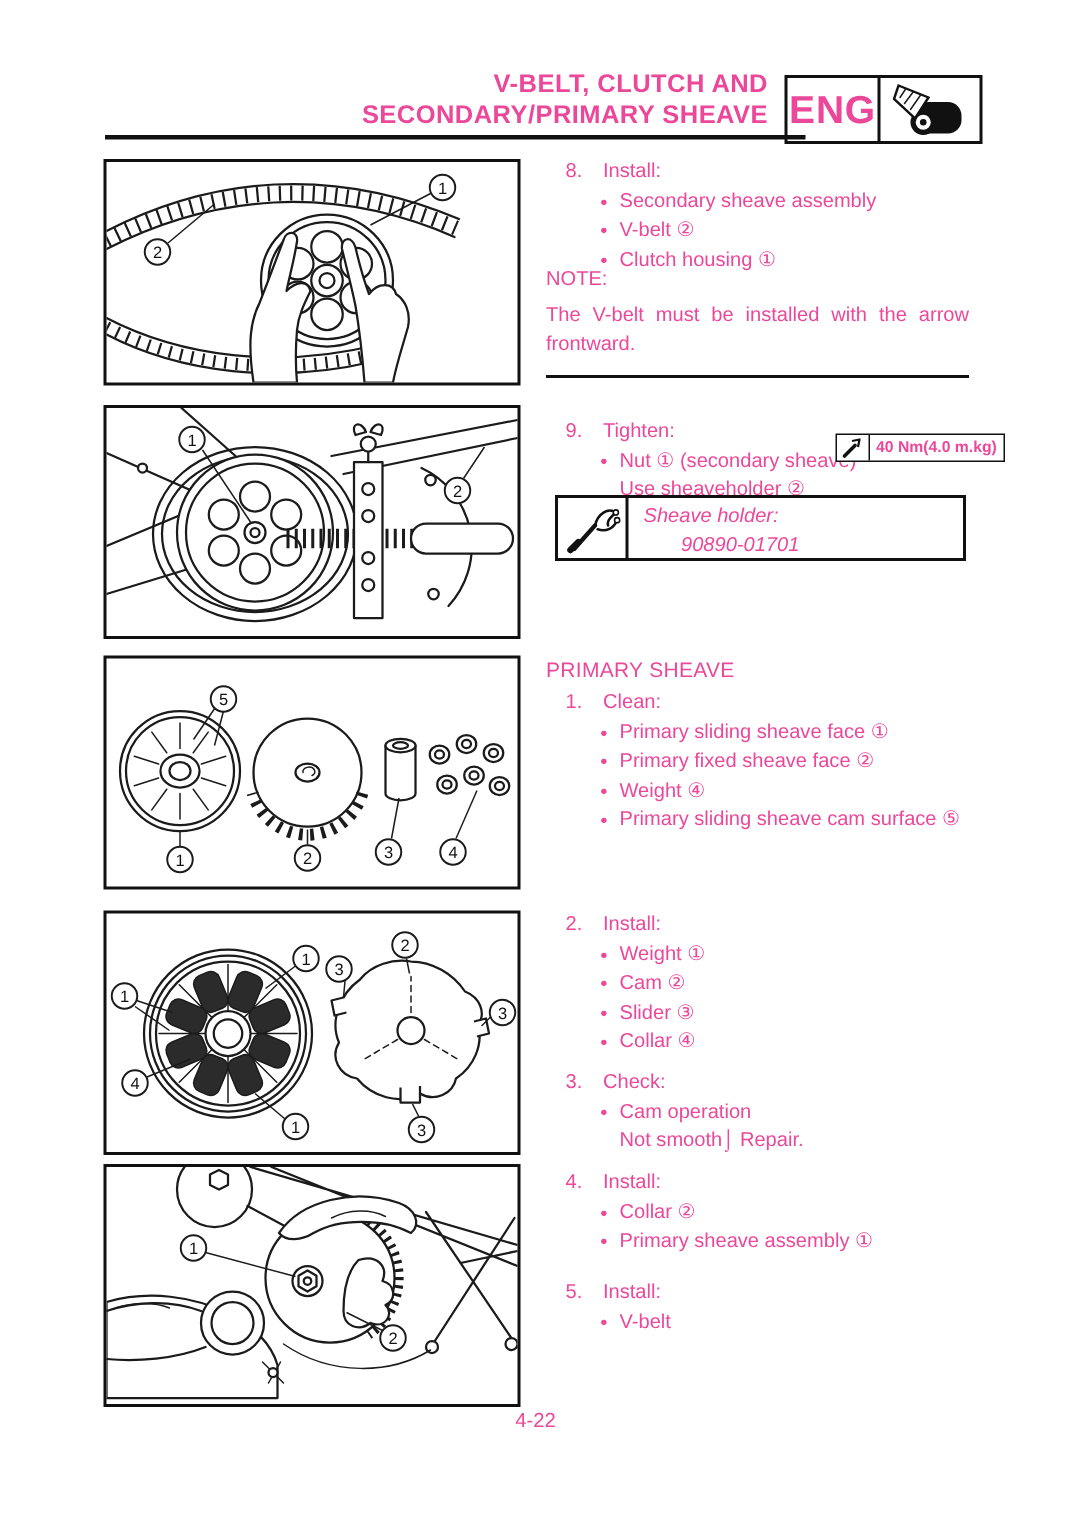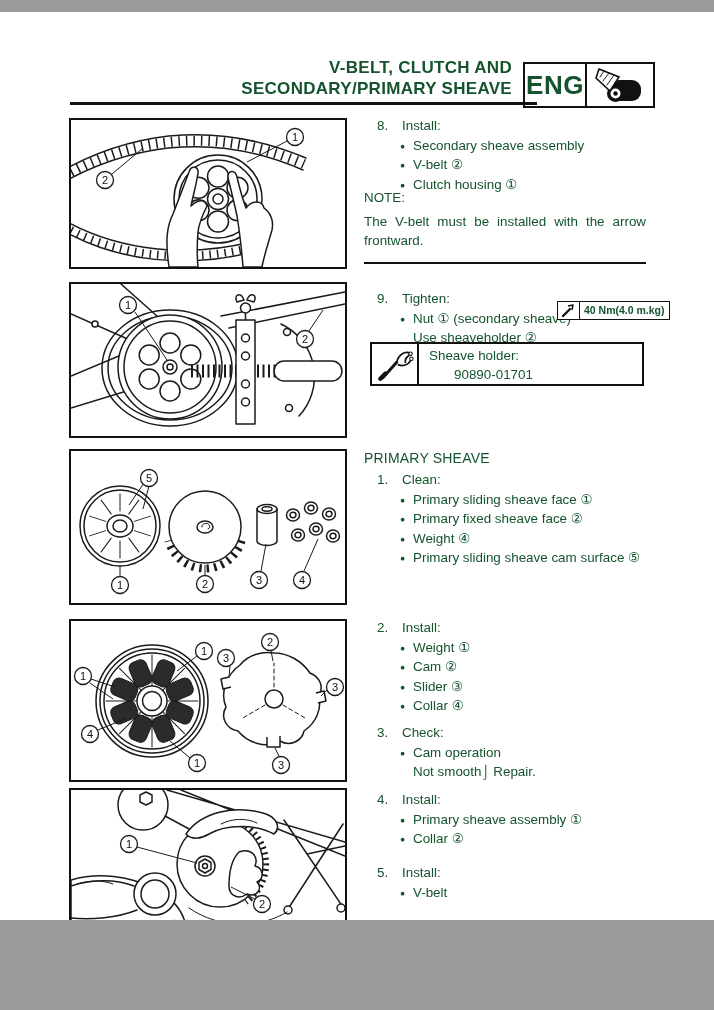--- a/index.html
+++ b/index.html
@@ -1,17 +1,17 @@
 <!DOCTYPE html>
 <html><head>
 <meta charset="utf-8">
 <style>
   html,body{margin:0;padding:0;background:#9a9a9a;}
-  .page{position:relative;width:714px;height:908px;background:#ffffff;margin:12px auto;
-        font-family:"Liberation Sans",sans-serif;color:#14532d;overflow:hidden;}
+  .page{position:relative;width:714px;height:1010px;background:#ffffff;margin:0 auto;
+        font-family:"Liberation Sans",sans-serif;color:#ec4899;overflow:hidden;}
 
   
   .title{position:absolute;top:45px;left:0;width:512px;text-align:right;
          font-weight:bold;font-size:17px;line-height:21px;letter-spacing:.3px;}
   .badge{position:absolute;left:523px;top:50px;width:132px;height:46px;
          border:2.5px solid #111;box-sizing:border-box;display:flex;background:#fff;}
   .badge-eng{width:60px;border-right:2.5px solid #111;display:flex;align-items:center;
              justify-content:center;font-weight:bold;font-size:26px;letter-spacing:.5px;}
   .badge-ic{flex:1;display:flex;align-items:center;justify-content:center;}
   .hrule{position:absolute;left:70px;top:90px;width:467px;height:3px;background:#111;}
@@ -46,21 +46,21 @@
   .note-line{flex:1;height:2px;background:#111;margin-left:10px;margin-top:3px;}
   .note-text{text-align:justify;margin-top:1px;}
   .note-end{height:2px;background:#111;margin-top:11px;}
   .ps-head{font-weight:normal;font-size:14px;letter-spacing:.2px;}
   .torque{position:absolute;left:193px;top:12px;display:flex;border:1.6px solid #111;
           background:#fff;align-items:stretch;}
   .torque-icon{width:21px;display:flex;align-items:center;justify-content:center;
                border-right:1.6px solid #111;}
   .torque-text{font-size:10.5px;font-weight:bold;line-height:17px;padding:0 4px;white-space:nowrap;}
   .toolbox{position:absolute;left:370px;top:330px;width:274px;height:44px;border:2.2px solid #111;
-           box-sizing:border-box;display:flex;background:#fff;}
+           box-sizing:border-box;display:flex;background:#fff;font-style:italic;}
   .tool-icon{width:45px;flex:none;border-right:2.2px solid #111;display:flex;
              align-items:center;justify-content:center;}
   .tool-text{padding:2px 0 0 10px;font-size:13.4px;line-height:19px;}
   .tool-text .l2{padding-left:25px;}
   .pageno{position:absolute;left:0;top:939px;width:714px;text-align:center;font-size:13.5px;}
 </style>
 </head>
 <body>
 
 <div class="page">
@@ -487,22 +487,22 @@
     </ul>
     <div class="subline">Not smooth⌡ Repair.</div>
   </div>
 
   <div class="rblock" style="top:778px">
     <div class="step-head">
       <span class="step-num">4.</span>
       <span>Install:</span>
     </div>
     <ul class="bullets">
+      <li>Collar ②</li>
       <li>Primary sheave assembly ①</li>
-      <li>Collar ②</li>
     </ul>
   </div>
 
   <div class="rblock" style="top:851px">
     <div class="step-head">
       <span class="step-num">5.</span>
       <span>Install:</span>
     </div>
     <ul class="bullets">
       <li>V-belt</li>

